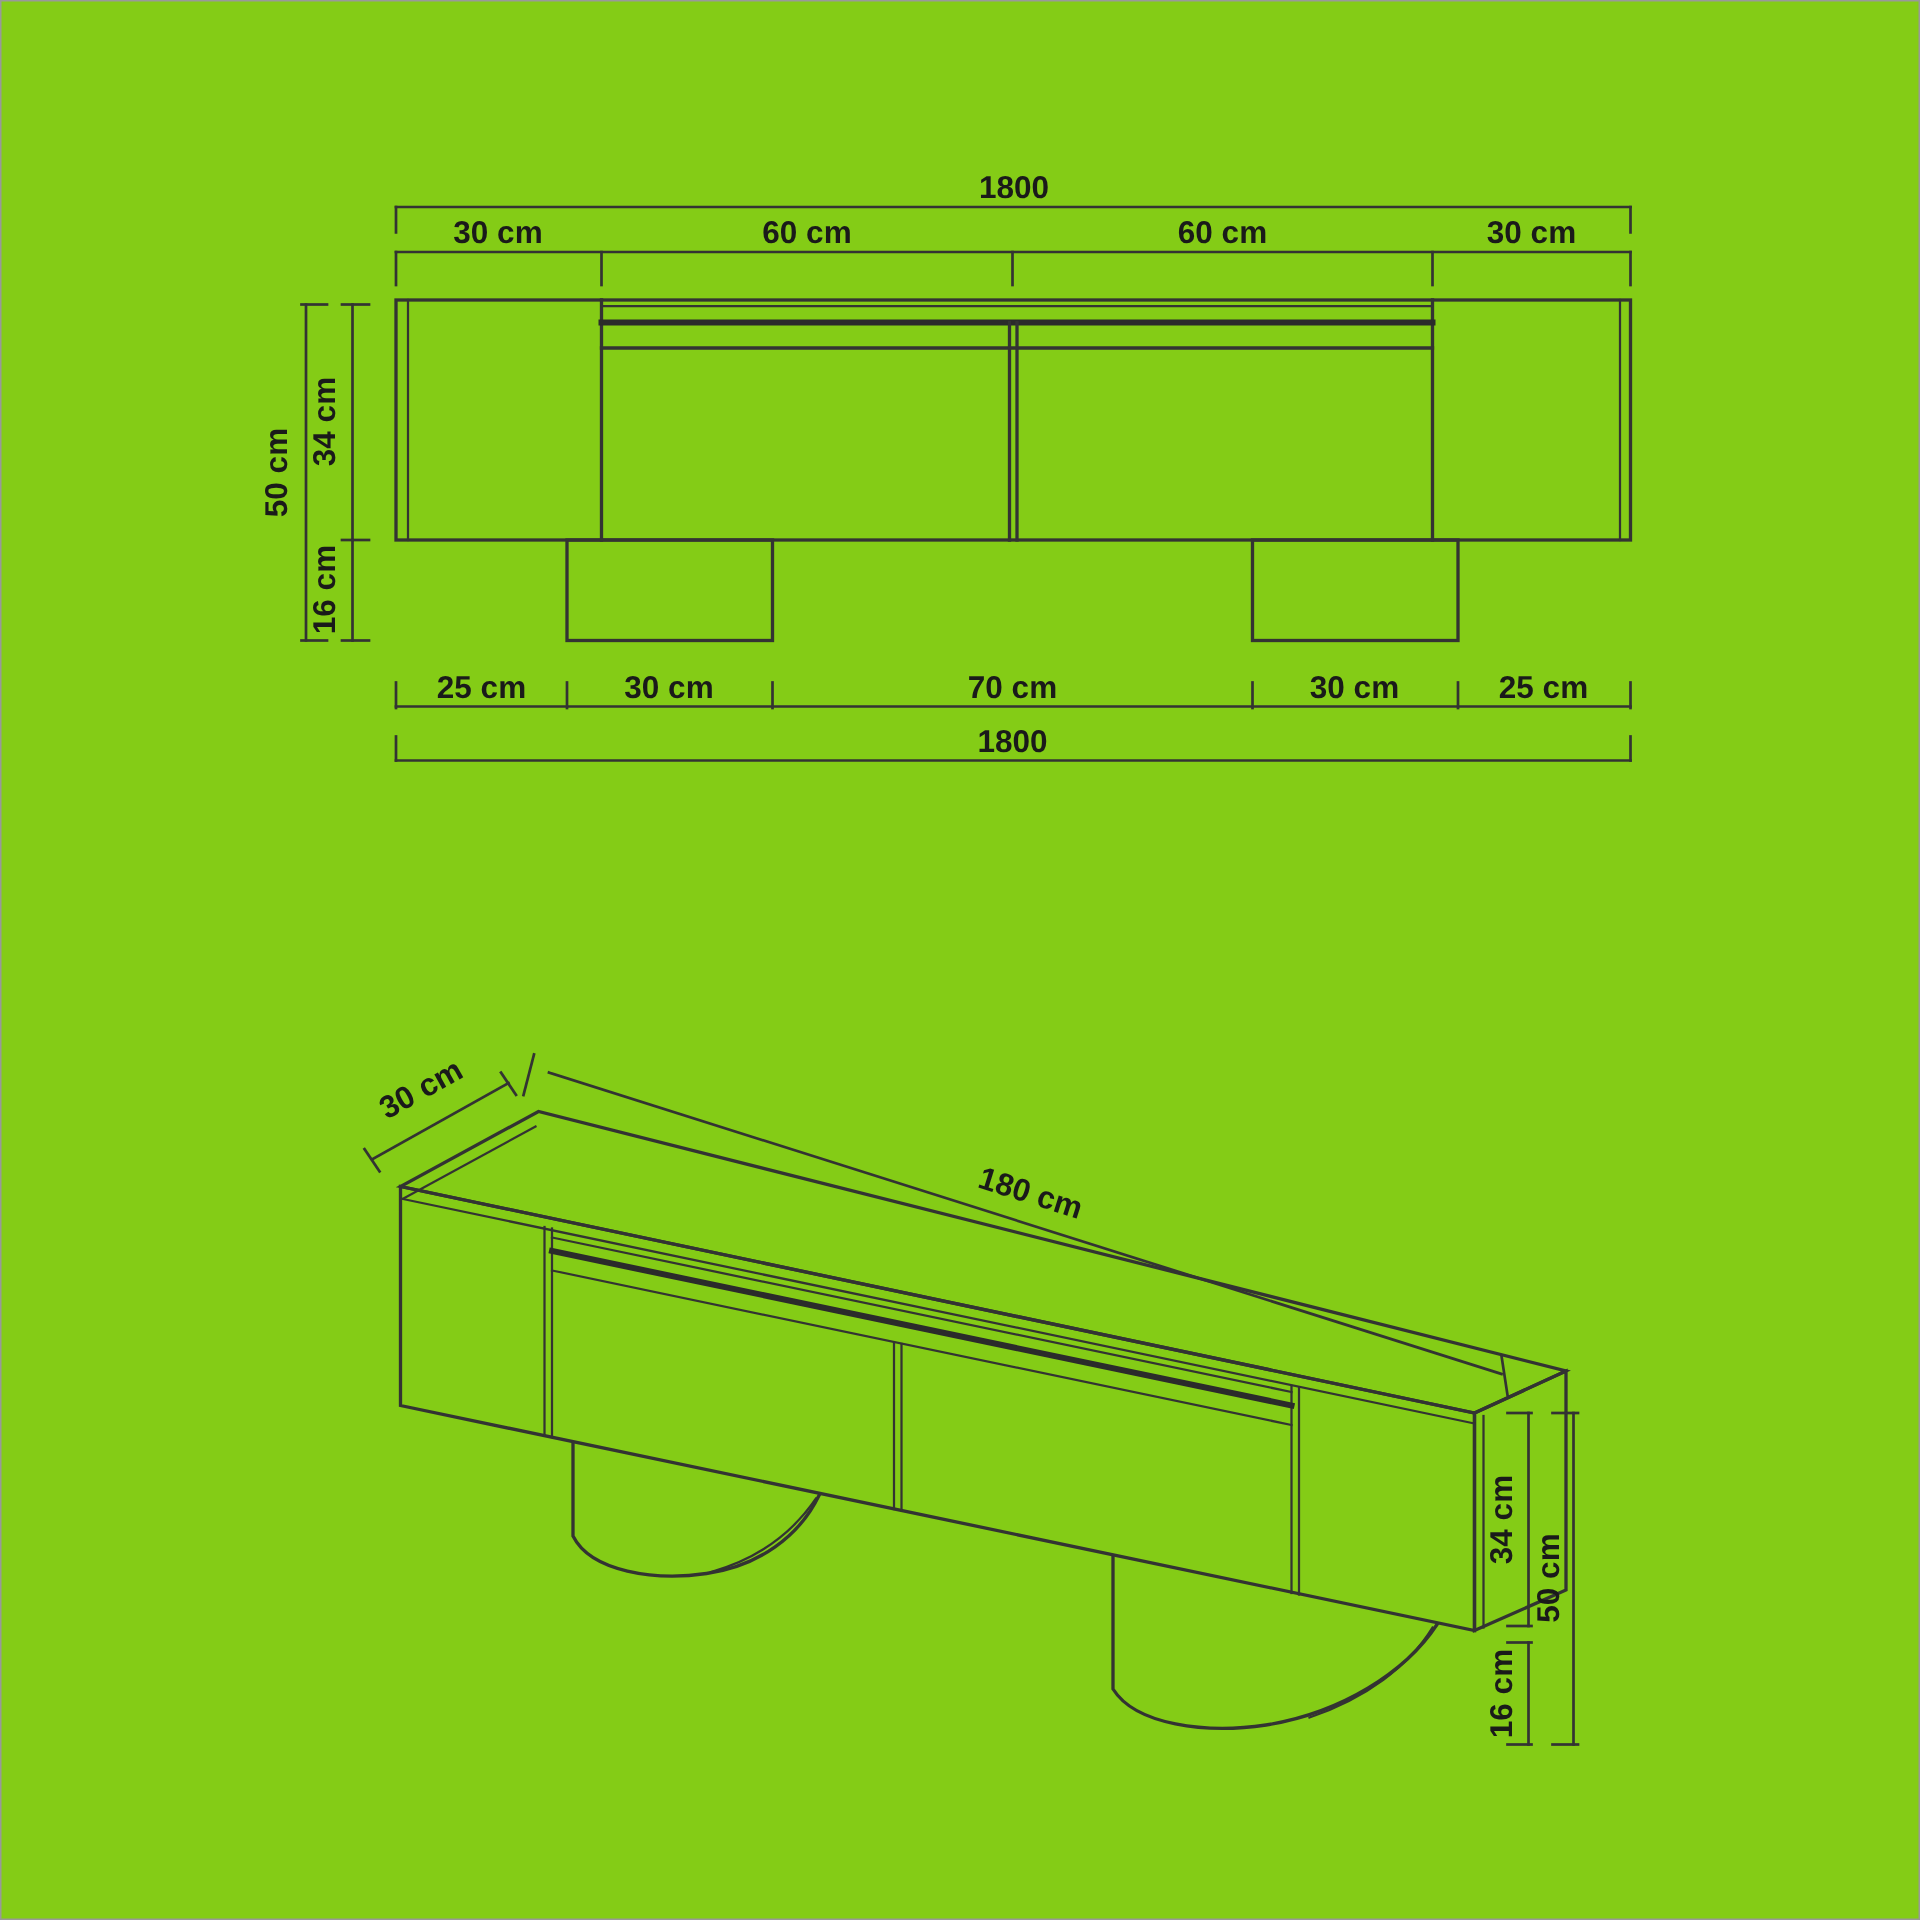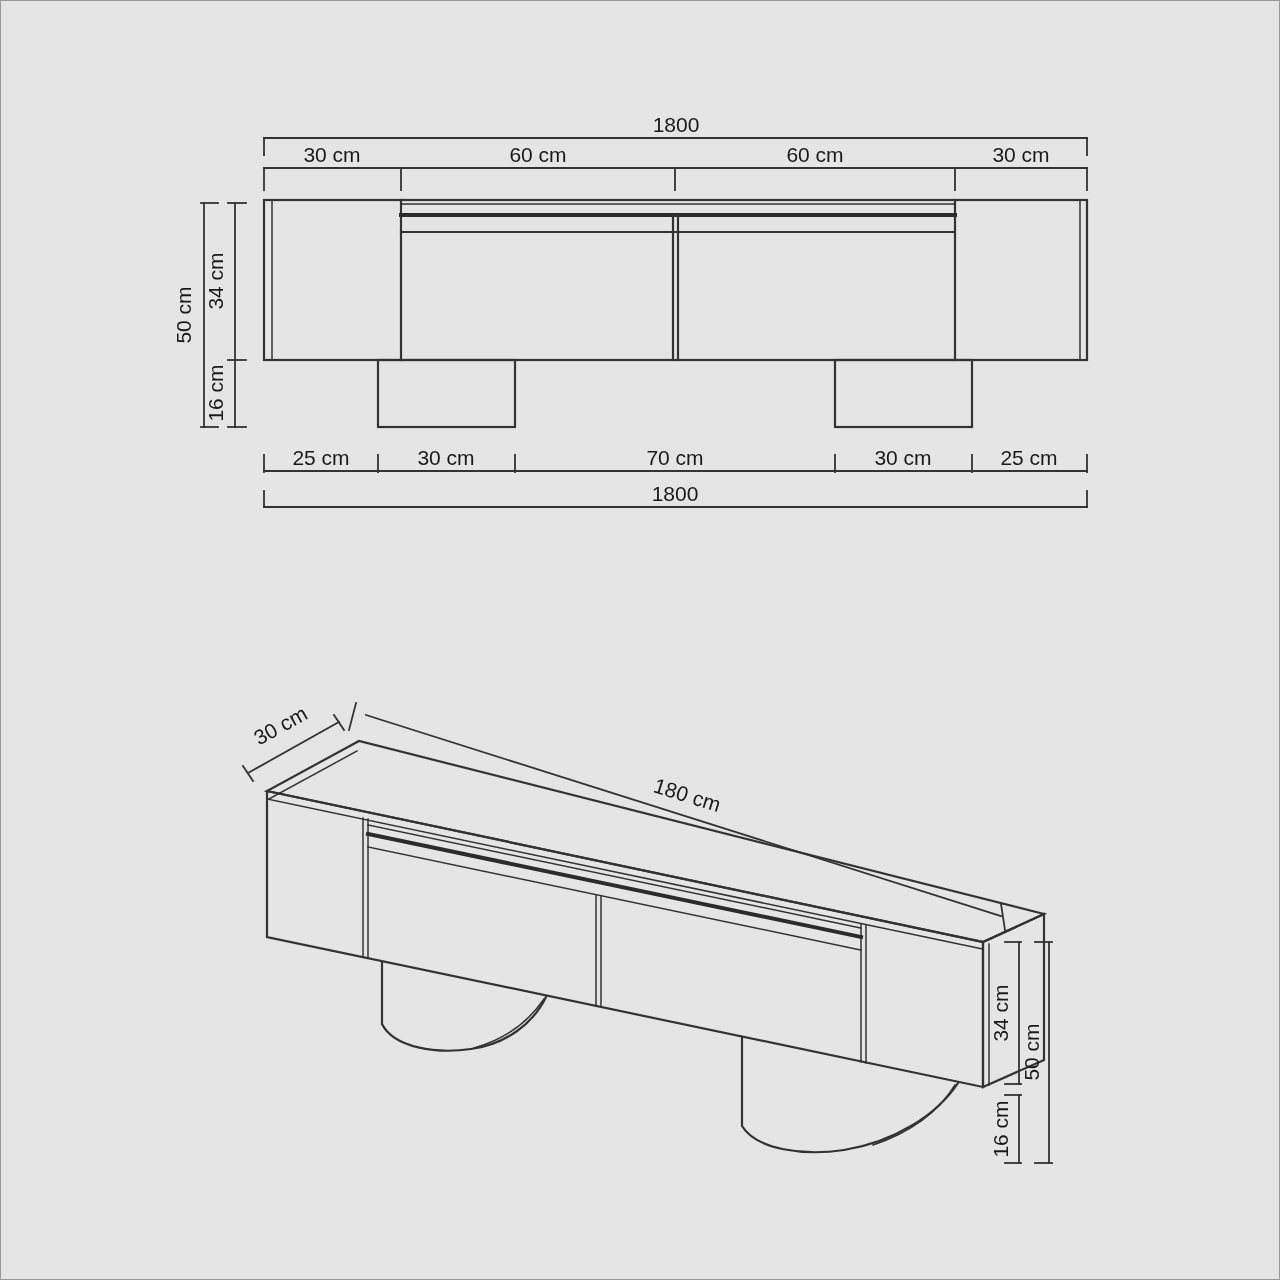--- a/index.html
+++ b/index.html
@@ -5,23 +5,24 @@
   html, body {
     margin: 0;
     padding: 0;
     background: #ffffff;
     font-family: "Liberation Sans", sans-serif;
   }
   .page {
     position: relative;
     width: 1278px;
     height: 1278px;
-    background: #e5e5e5;
+    background: #84cc16;
     border: 1px solid #999999;
     overflow: hidden;
+    font-weight: bold;
   }
   svg { display: block; }
   .ln   { stroke: #333333; stroke-width: 2.2; fill: none; stroke-linecap: square; }
   .ln-thin { stroke: #333333; stroke-width: 1.5; fill: none; stroke-linecap: square; }
   .ln-thick { stroke: #2b2b2b; stroke-width: 4; fill: none; stroke-linecap: square; }
   .dim  { stroke: #333333; stroke-width: 1.8; fill: none; stroke-linecap: square; }
   text.lbl {
     font-family: "Liberation Sans", sans-serif;
     font-size: 21px;
     fill: #1a1a1a;

